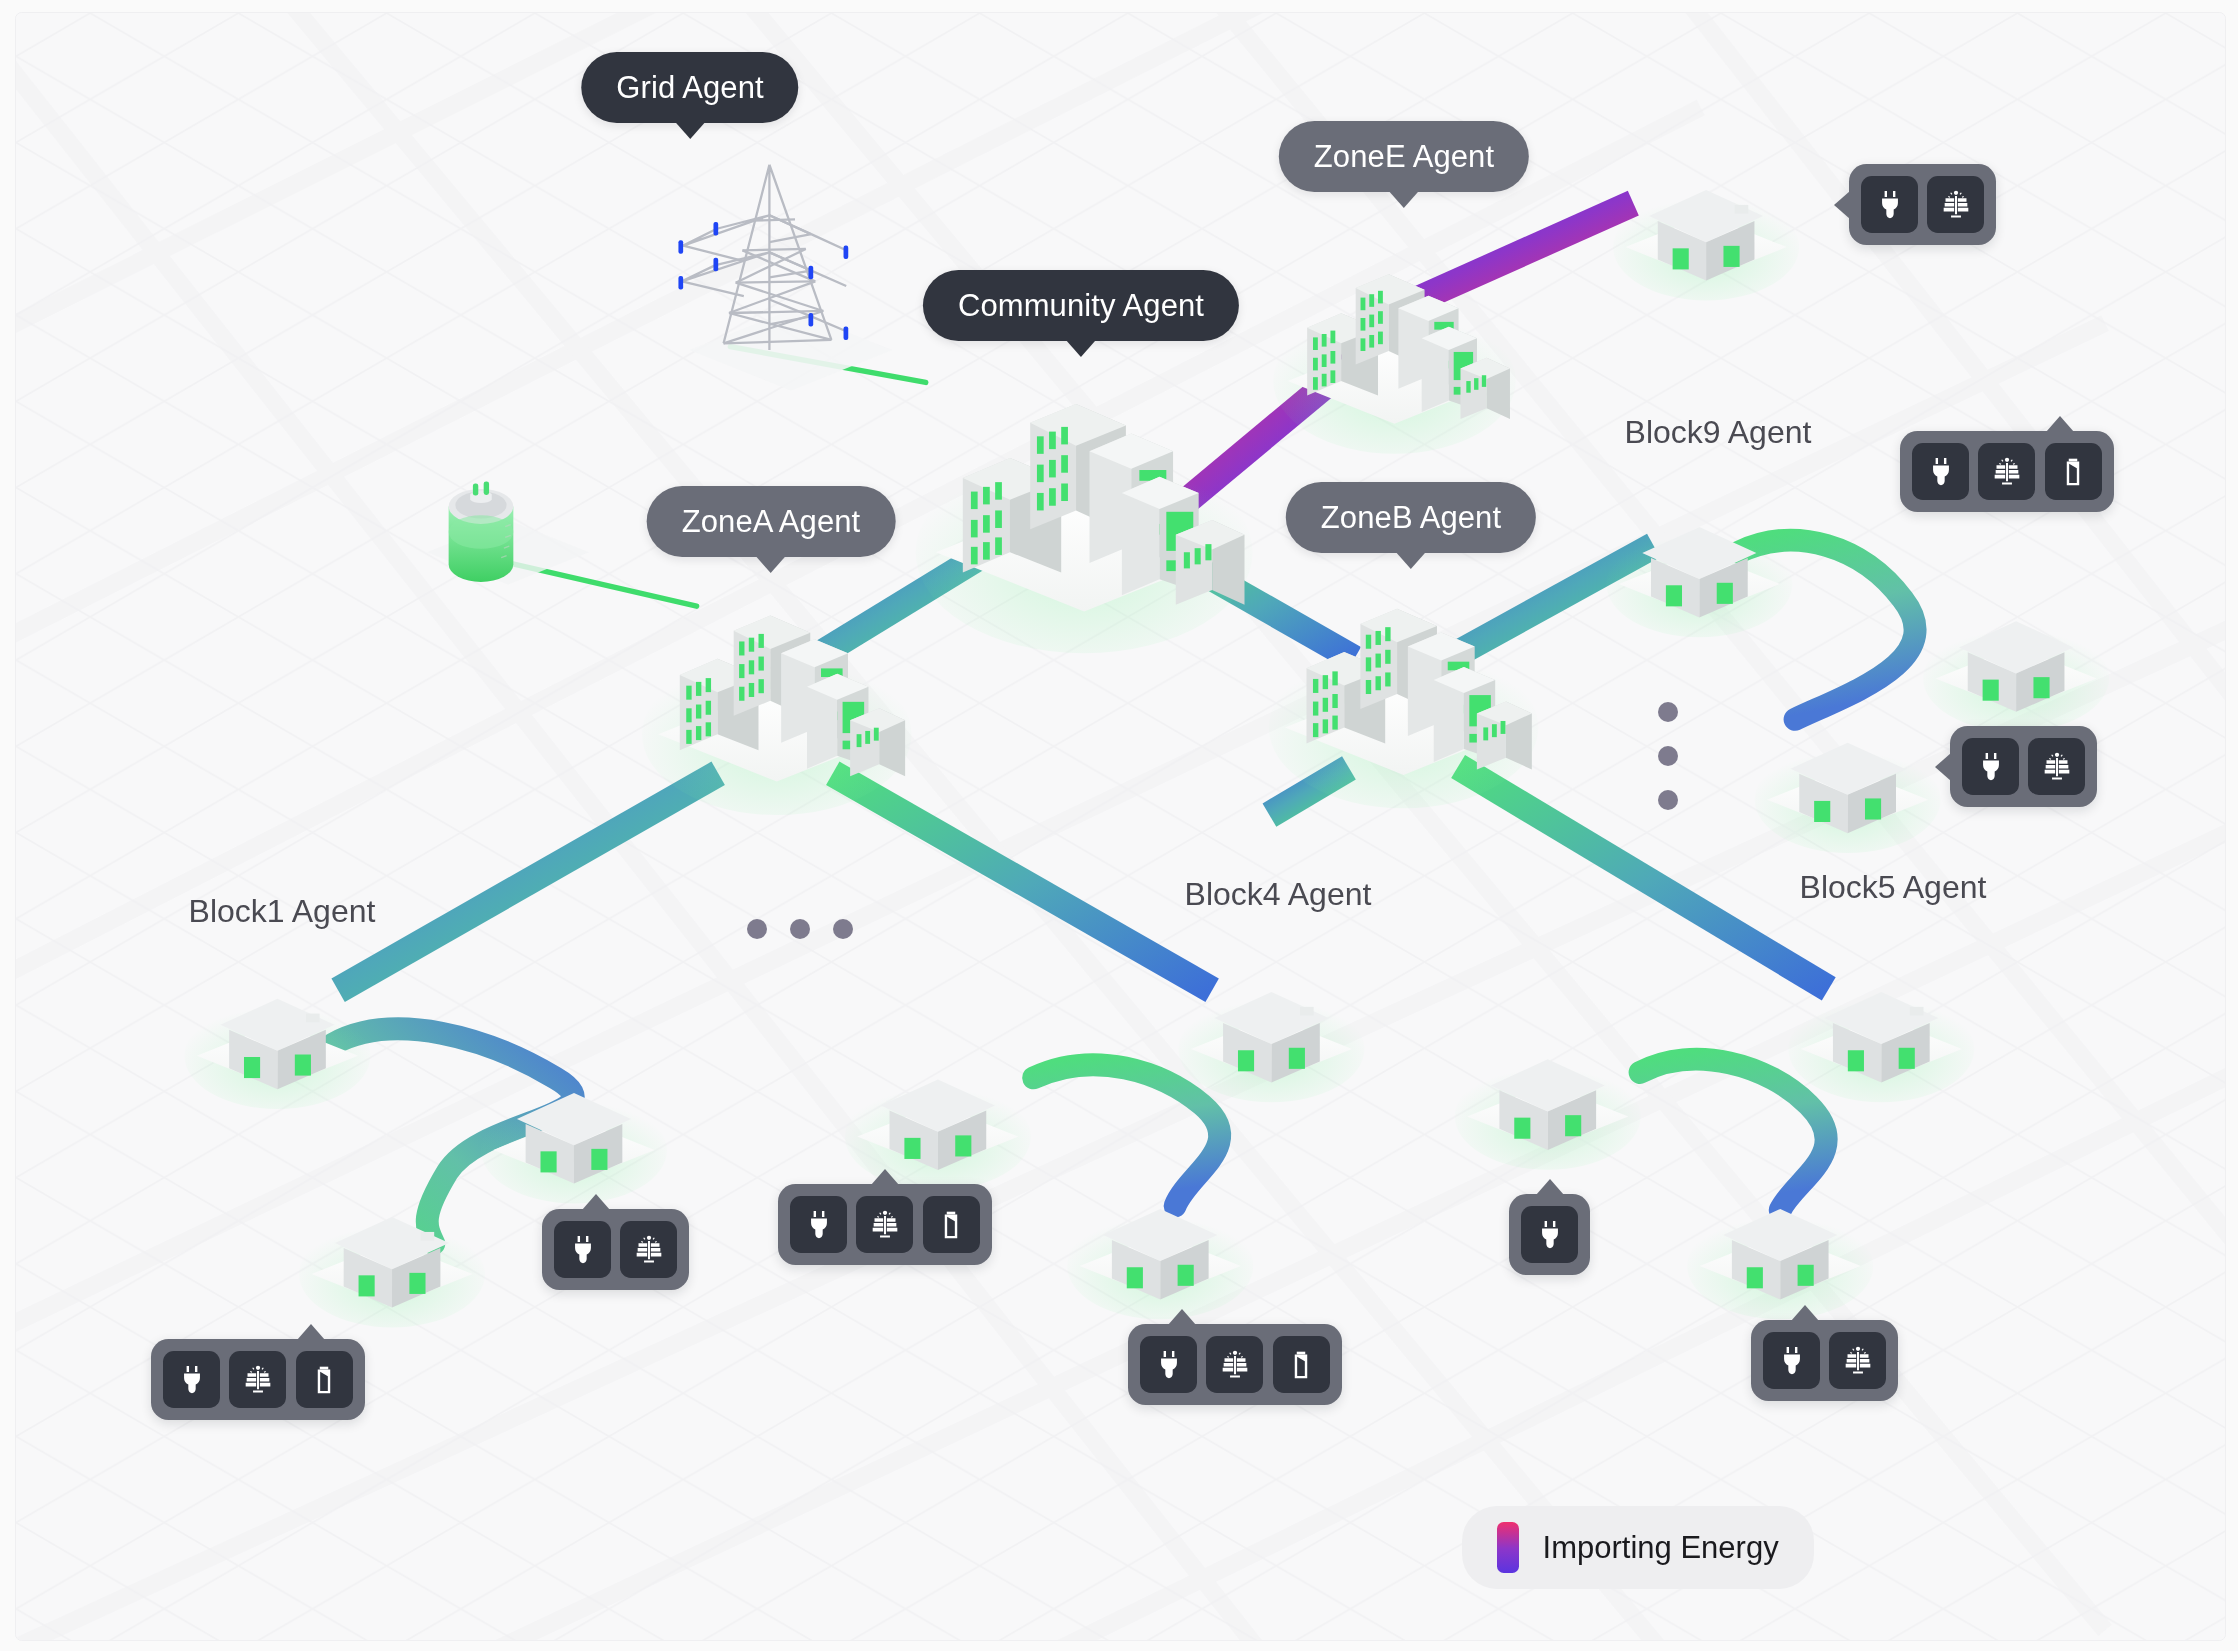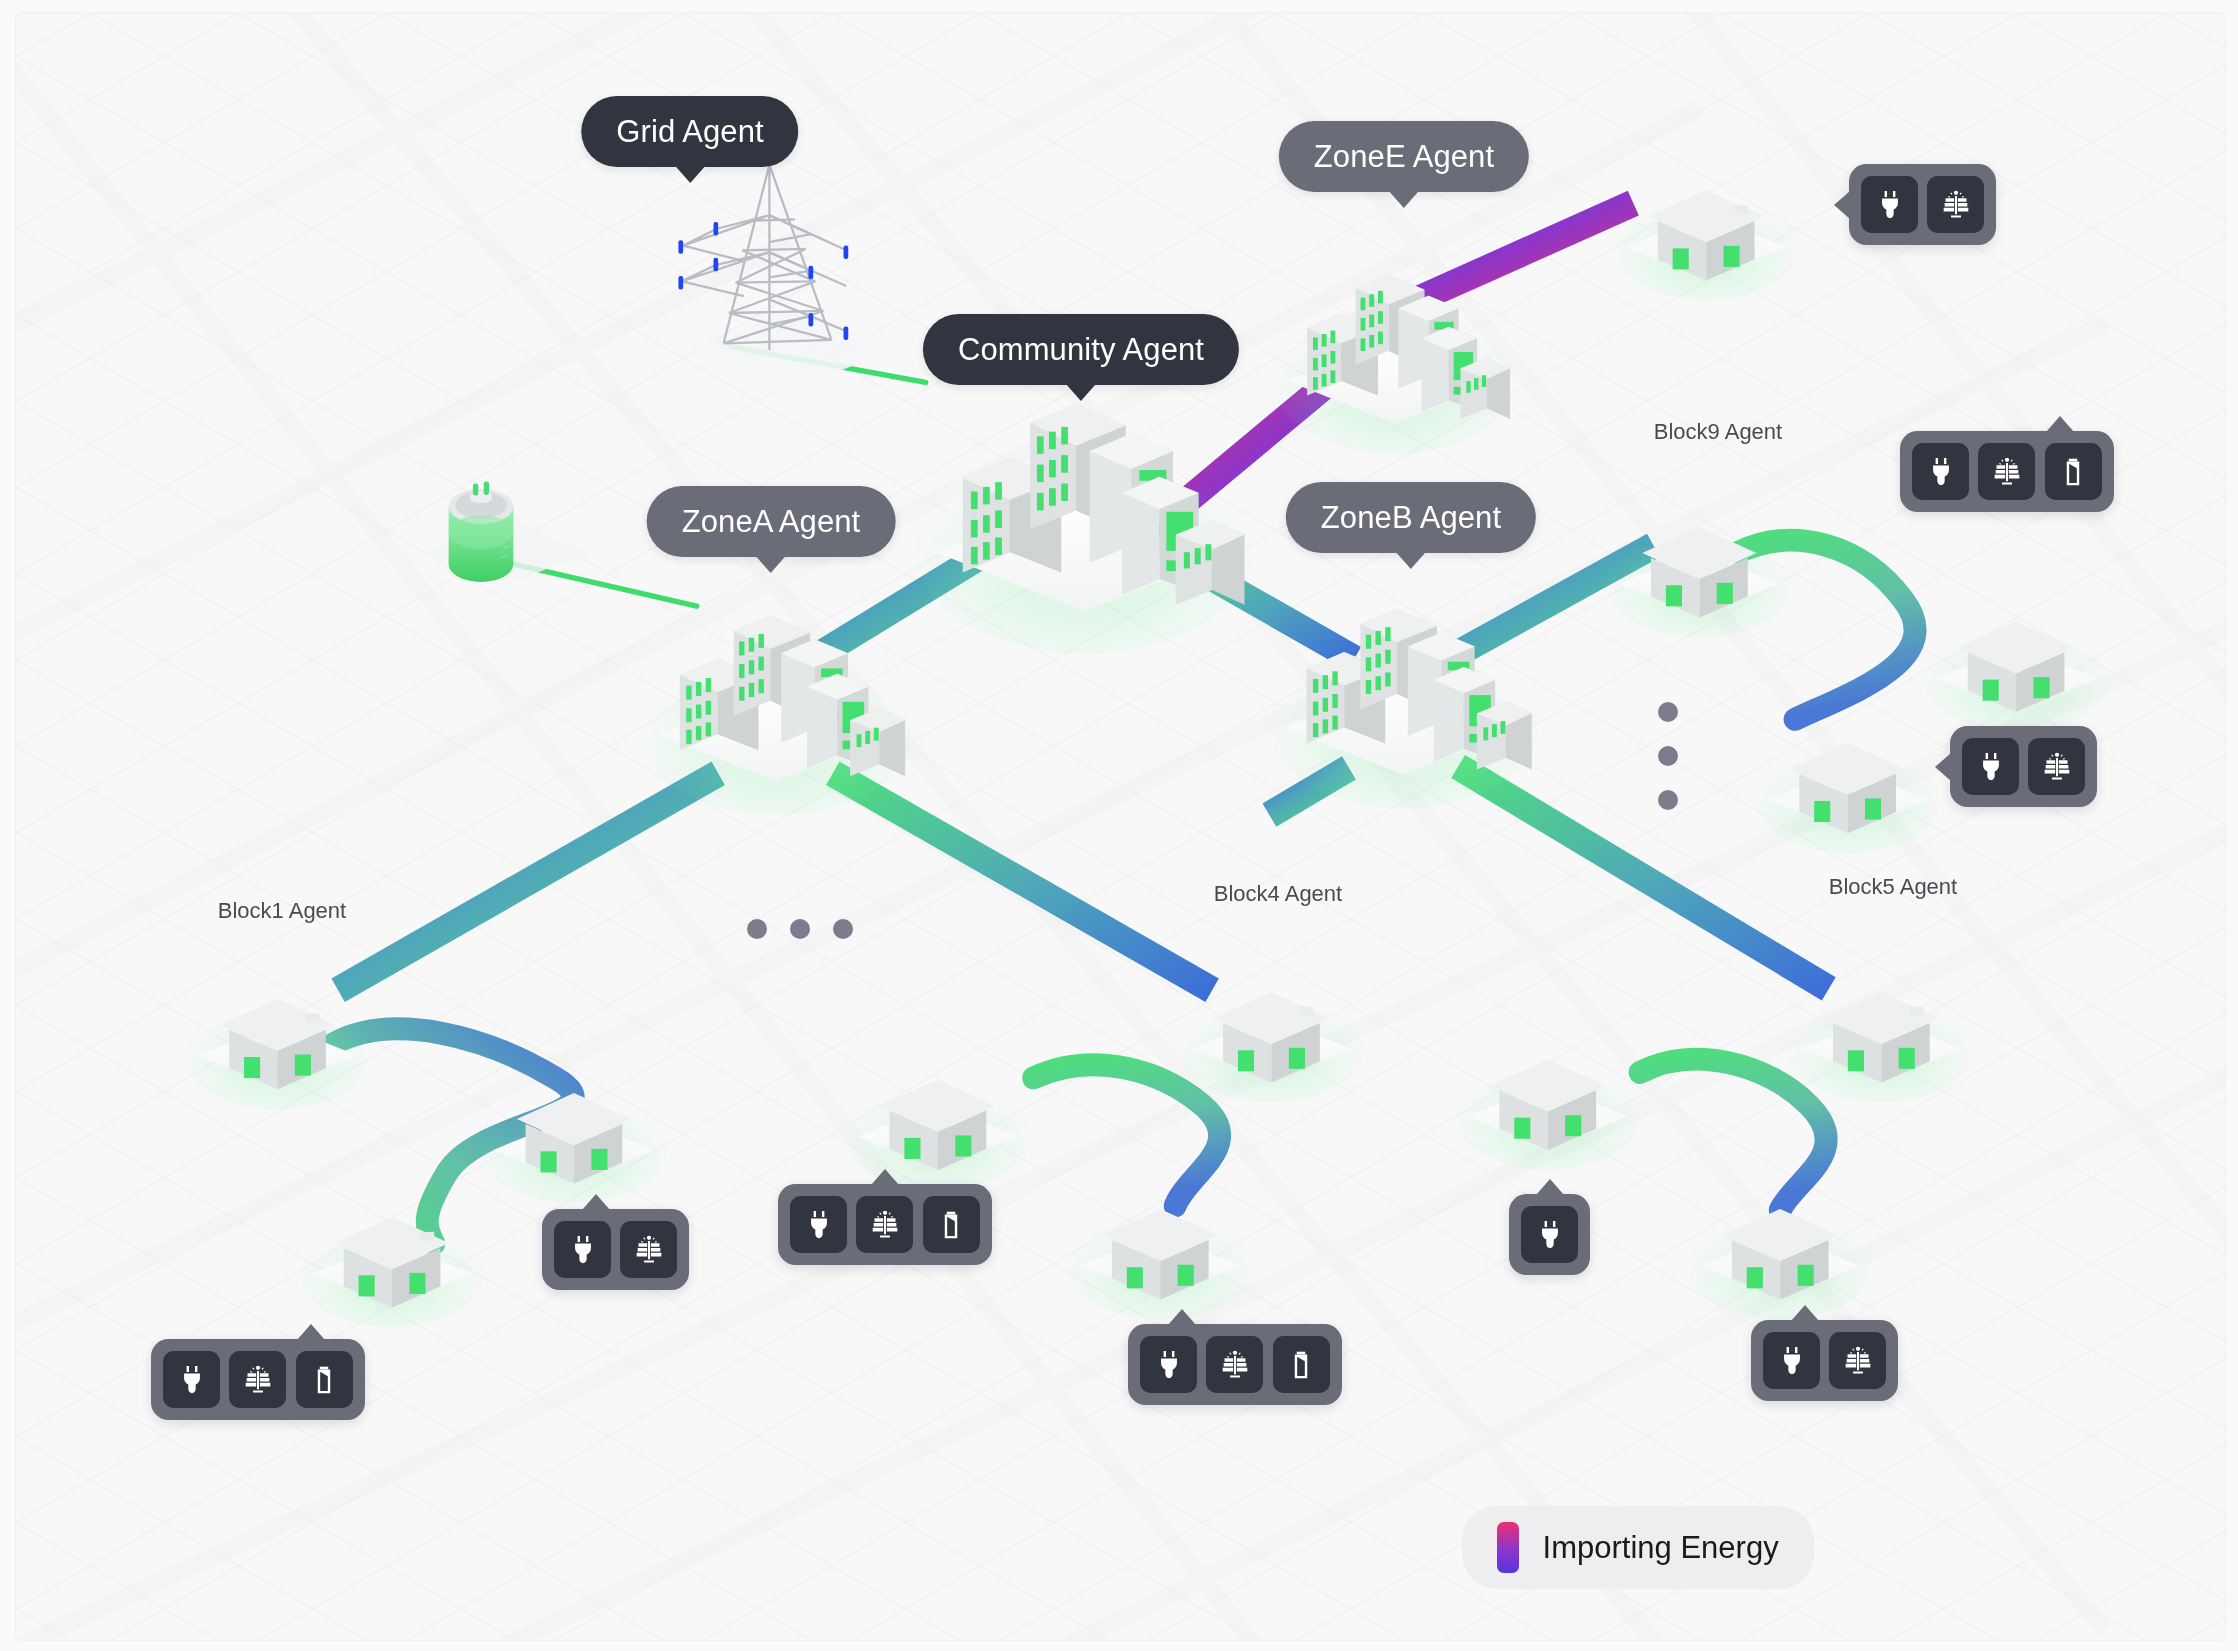--- a/index.html
+++ b/index.html
@@ -24,37 +24,37 @@
     display:flex;align-items:center;justify-content:center;
     border-radius:38px;
     color:#ffffff;
     font-size:31px;
     letter-spacing:0.1px;
     white-space:nowrap;
     padding:17.5px 35px;
     box-shadow:0 2.7px 9.4px rgba(20,22,30,.10);
     transform:translate(-50%,0);
   }
-  .pill.dark{background:#31353f;margin-top:44px;}
+  .pill.dark{background:#31353f;}
   .pill.gray{background:#6a6d78;}
   .pill:after{
     content:"";position:absolute;left:50%;bottom:-16px;
     margin-left:-15px;
     width:0;height:0;
     border-left:15.5px solid transparent;
     border-right:15.5px solid transparent;
   }
   .pill.dark:after{border-top:17.5px solid #31353f;}
   .pill.gray:after{border-top:17.5px solid #6a6d78;}
 
   
   .plabel{
     position:absolute;
     color:#4a4a52;
-    font-size:22px;
+    font-size:32px;
     white-space:nowrap;
     transform:translate(-50%,-50%);
   }
 
   
   .badge{
     position:absolute;
     display:flex;align-items:center;gap:9.4px;
     background:#6a6d78;
     border-radius:17.5px;

